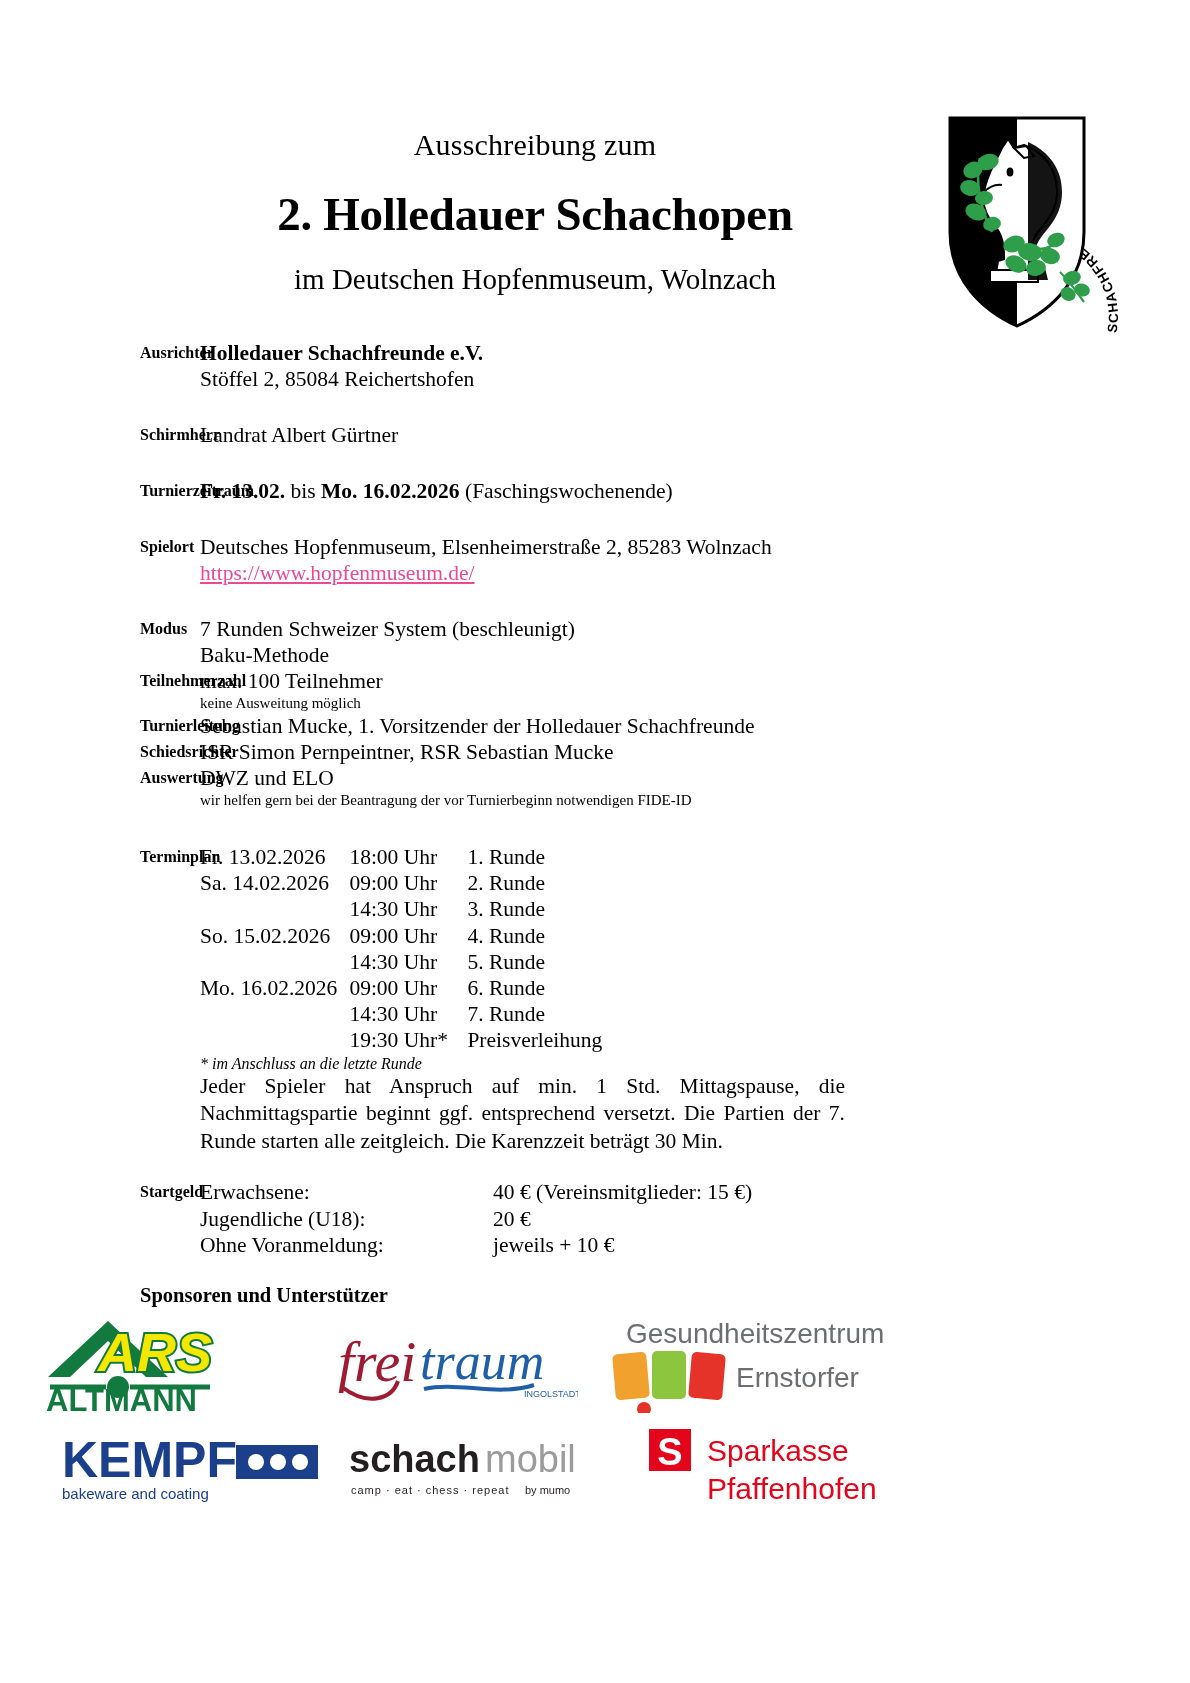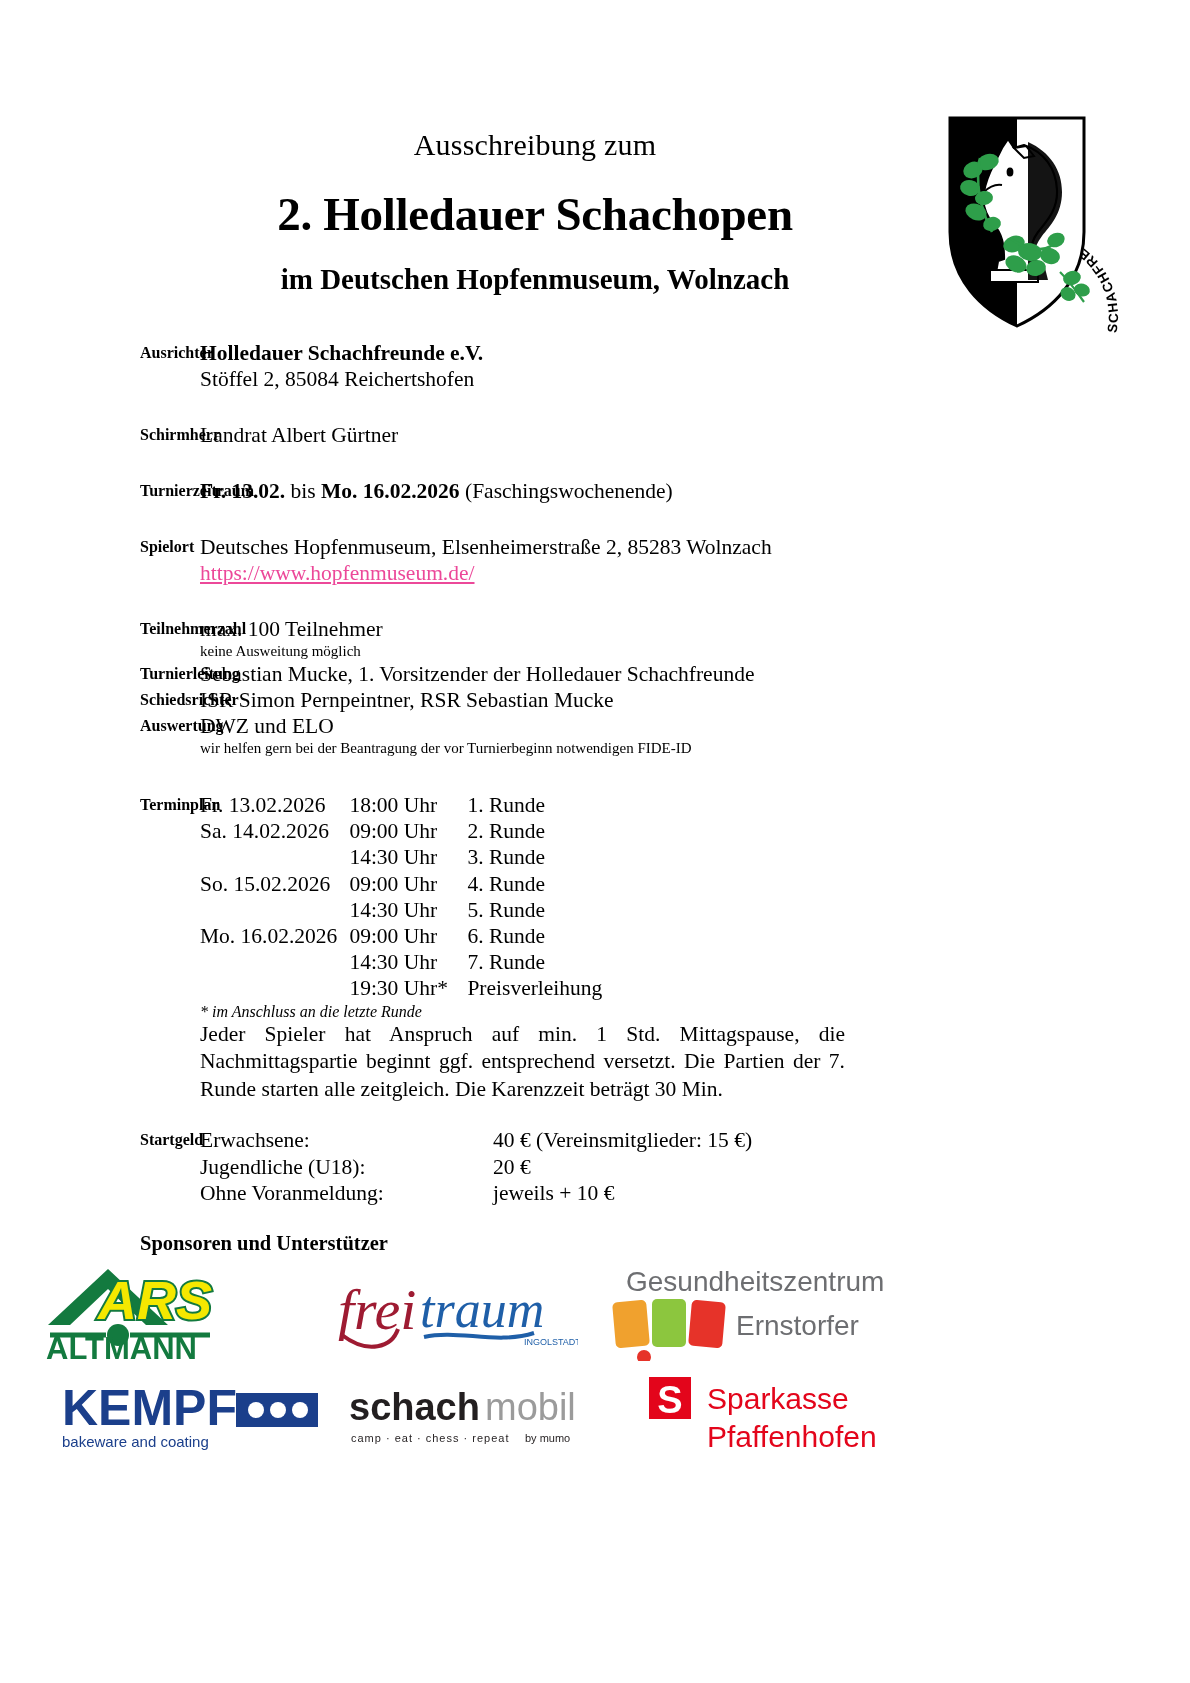--- a/index.html
+++ b/index.html
@@ -33,21 +33,20 @@
     margin-top: 22px;
     letter-spacing: -.3px;
     padding-right: 120px;
   }
   .hdr-sub {
     text-align: center;
     font-size: 29px;
     line-height: 34px;
     margin-top: 18px;
     padding-right: 120px;
-    font-weight: bold;
   }
 
   
   .logo-wrap {
     position: absolute;
     right: 58px;
     top: 112px;
     width: 200px;
     height: 225px;
   }
@@ -230,20 +229,27 @@
     <div class="row">
       <div class="lbl">Spielort</div>
       <div class="val">
         <div>Deutsches Hopfenmuseum, Elsenheimerstraße 2, 85283 Wolnzach</div>
         <div><a class="link" href="#">https://www.hopfenmuseum.de/</a></div>
       </div>
     </div>
 
     <div class="sp-30"></div>
 
+    <div class="row">
+      <div class="lbl">Modus</div>
+      <div class="val">
+        <div>7 Runden Schweizer System (beschleunigt)</div>
+        <div>Baku-Methode</div>
+      </div>
+    </div>
 
 
     <div class="row">
       <div class="lbl">Teilnehmerzahl</div>
       <div class="val">
         <div>max. 100 Teilnehmer</div>
         <div class="small">keine Ausweitung möglich</div>
       </div>
     </div>
 

